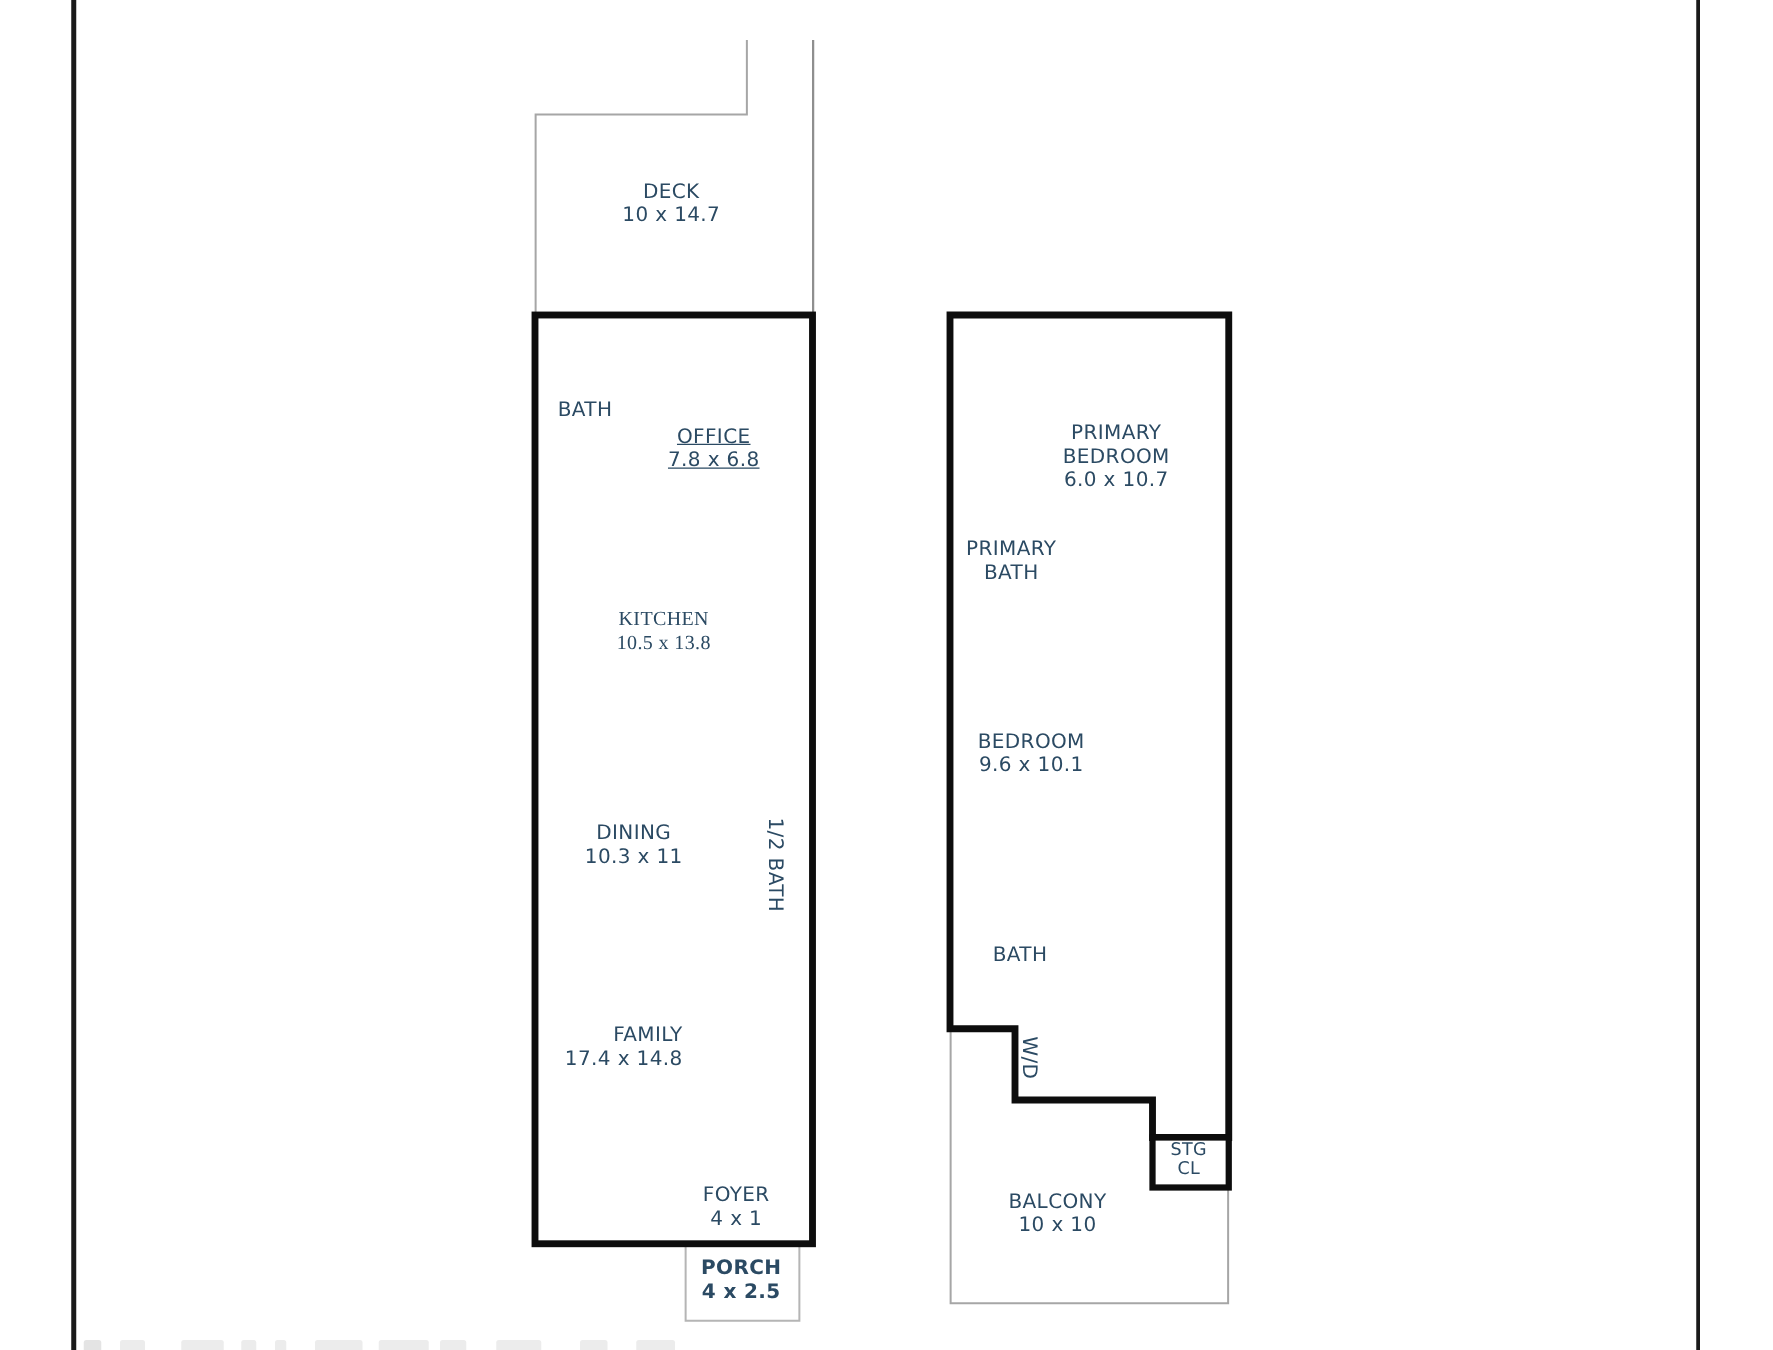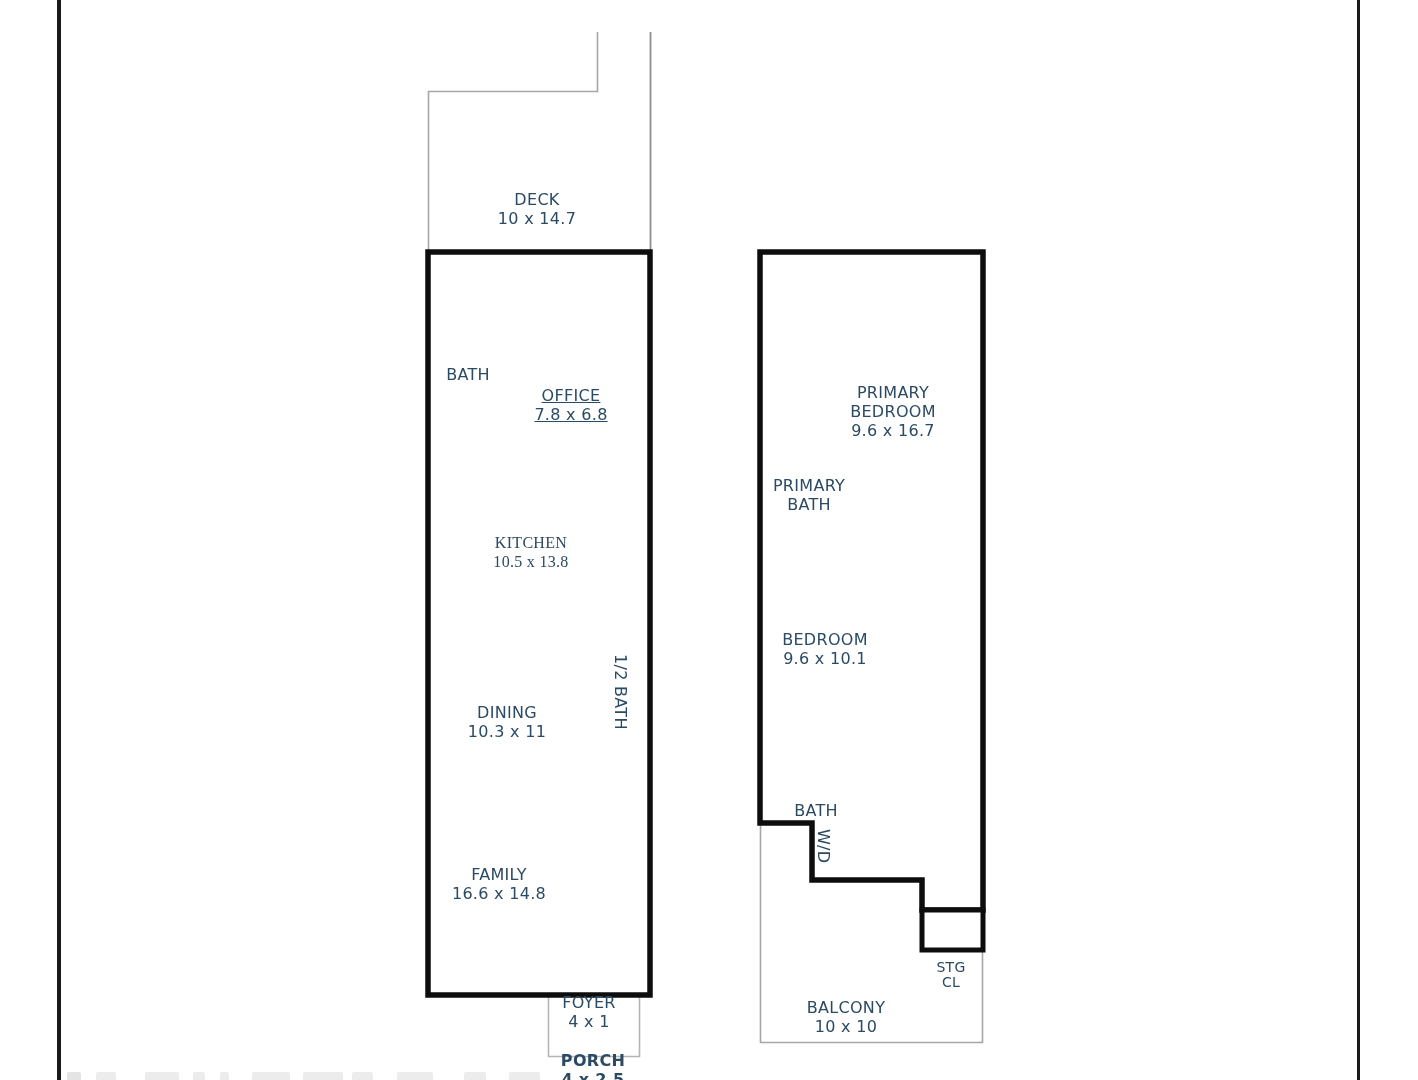--- a/index.html
+++ b/index.html
@@ -23,21 +23,20 @@
   .lbl {
     position: absolute;
     color: #2b4a63;
     font-size: 16px;
     line-height: 19px;
     letter-spacing: 0.3px;
     text-align: center;
     transform: translateX(-50%);
     white-space: nowrap;
     z-index: 5;
-    margin-top: 47px;
   }
   .lbl-sm {
     font-size: 14px;
     line-height: 15px;
   }
   .vtext {
     position: absolute;
     color: #2b4a63;
     font-size: 16px;
     letter-spacing: 0.3px;
@@ -116,39 +115,39 @@
     <div>10.5 x 13.8</div>
   </div>
 
   <div class="lbl" style="left:507px;top:656px;">
     <div>DINING</div>
     <div>10.3 x 11</div>
   </div>
 
   <div class="vtext" style="left:611px;top:654px;">1/2 BATH</div>
 
-  <div class="lbl" style="left:499px;top:818px;">
+  <div class="lbl" style="left:499px;top:818px;text-align:right;">
     <div>FAMILY</div>
-    <div>16.6 x 14.8</div>
+    <div>17.4 x 14.8</div>
   </div>
 
   <div class="lbl" style="left:589px;top:946px;">
     <div>FOYER</div>
     <div>4 x 1</div>
   </div>
 
   <div class="lbl" style="left:593px;top:1004px;font-weight:bold;">
     <div>PORCH</div>
     <div>4 x 2.5</div>
   </div>
 
   <div class="lbl" style="left:893px;top:336px;">
     <div>PRIMARY</div>
     <div>BEDROOM</div>
-    <div>9.6 x 16.7</div>
+    <div>6.0 x 10.7</div>
   </div>
 
   <div class="lbl" style="left:809px;top:429px;">
     <div>PRIMARY</div>
     <div>BATH</div>
   </div>
 
   <div class="lbl" style="left:825px;top:583px;">
     <div>BEDROOM</div>
     <div>9.6 x 10.1</div>

